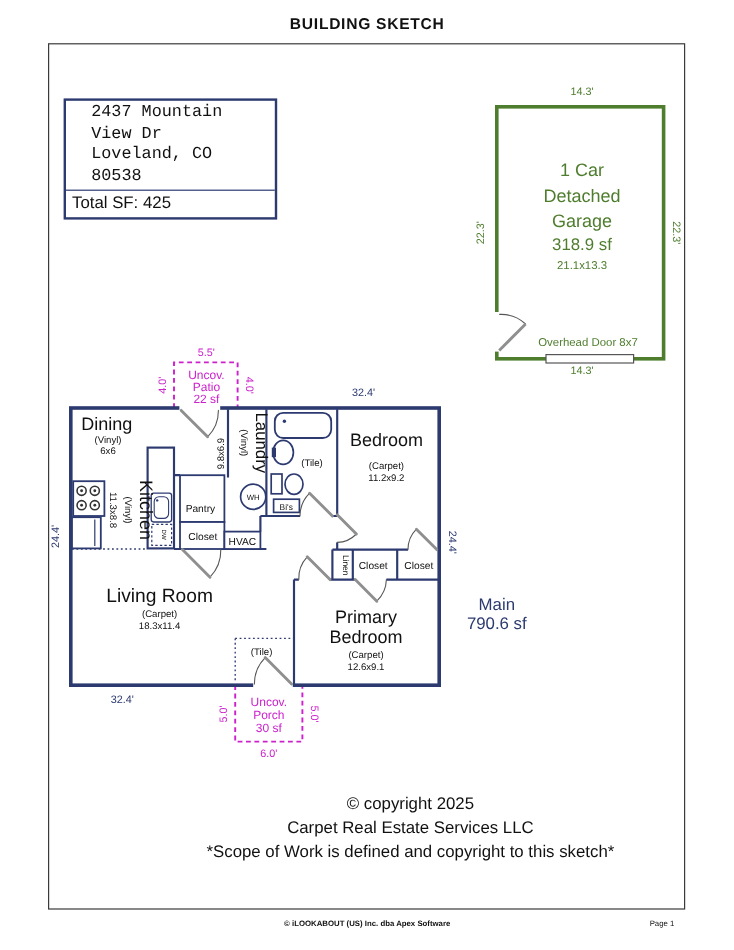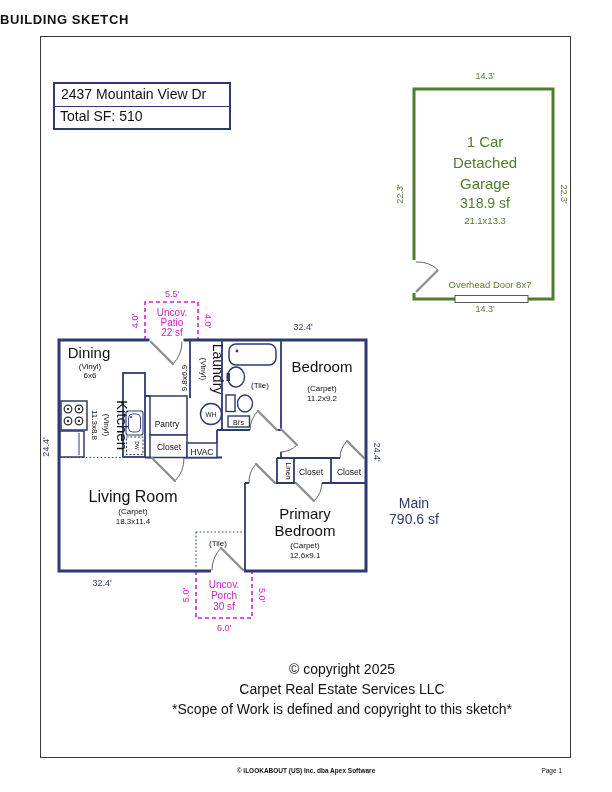--- a/index.html
+++ b/index.html
@@ -1,22 +1,22 @@
 <!DOCTYPE html>
 <html><head>
 <meta charset="utf-8">
 <style>
   html,body{margin:0;padding:0;background:#fff;}
   .page{position:relative;width:612px;height:792px;background:#fff;overflow:hidden;
         font-family:"Liberation Sans", sans-serif;}
-  .title{position:absolute;top:12px;left:0;width:100%;text-align:left;
+  .title{position:absolute;top:12px;left:0;width:100%;text-align:center;
          font-size:13px;font-weight:bold;letter-spacing:.6px;color:#111;}
   .addr{position:absolute;left:53px;top:82px;width:174px;border:2.5px solid #2c3a70;
         background:#fff;color:#111;font-size:14px;line-height:17.5px;}
-  .addr-top{padding:2px 5px 2px 6px;}
+  .addr-top{padding:2px 5px 2px 21px;font-family:Liberation Mono, monospace;}
   .addr-total{border-top:1.5px solid #2c3a70;padding:1px 5px 3px 5px;}
   .copyright{position:absolute;left:0;top:659px;width:100%;text-align:center;
              font-size:14px;line-height:20px;color:#111;padding-left:36px;}
   .footer-center{position:absolute;left:0;top:767px;width:100%;text-align:center;
                  font-size:6.5px;font-weight:bold;color:#111;}
   .footer-right{position:absolute;top:767px;right:50px;font-size:6.5px;color:#111;}
   svg{position:absolute;left:0;top:0;font-family:"Liberation Sans", sans-serif;}
   svg text{fill:#111;}
   .nv{fill:#2c3a70;}
   .gr{fill:#4e7d2d;}
@@ -29,22 +29,23 @@
 </head>
 <body>
 
 <div class="page">
 
   <div class="title">BUILDING SKETCH</div>
 
   <div class="addr">
     <div class="addr-top">
       <div>2437 Mountain View Dr</div>
+      <div>Loveland, CO 80538</div>
     </div>
-    <div class="addr-total">Total SF: 510</div>
+    <div class="addr-total">Total SF: 425</div>
   </div>
 
   <svg width="612" height="792" viewBox="0 0 612 792">
 
     <rect x="40.5" y="36.5" width="530" height="721" fill="none" stroke="#3a3a3a" stroke-width="1"></rect>
 
     <g>
       <rect x="414" y="89" width="139" height="210" fill="#fff" stroke="#4e7d2d" stroke-width="3"></rect>
       <rect x="410.5" y="260" width="7" height="33" fill="#fff"></rect>
       <rect x="455" y="295.5" width="73" height="7" fill="#fff" stroke="#555" stroke-width="1"></rect>

